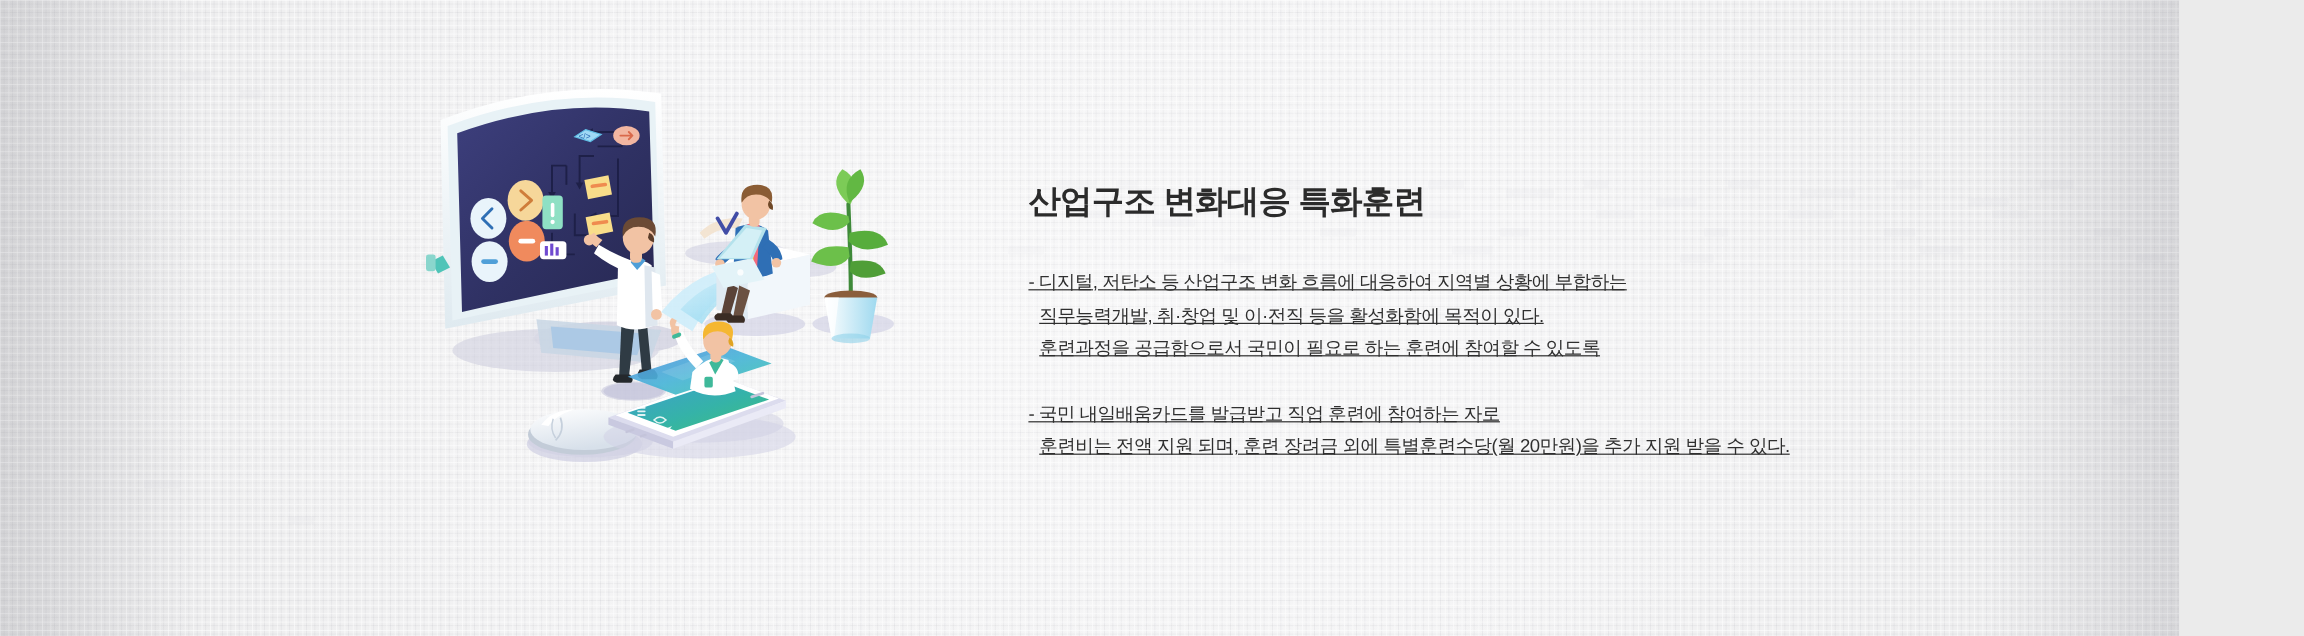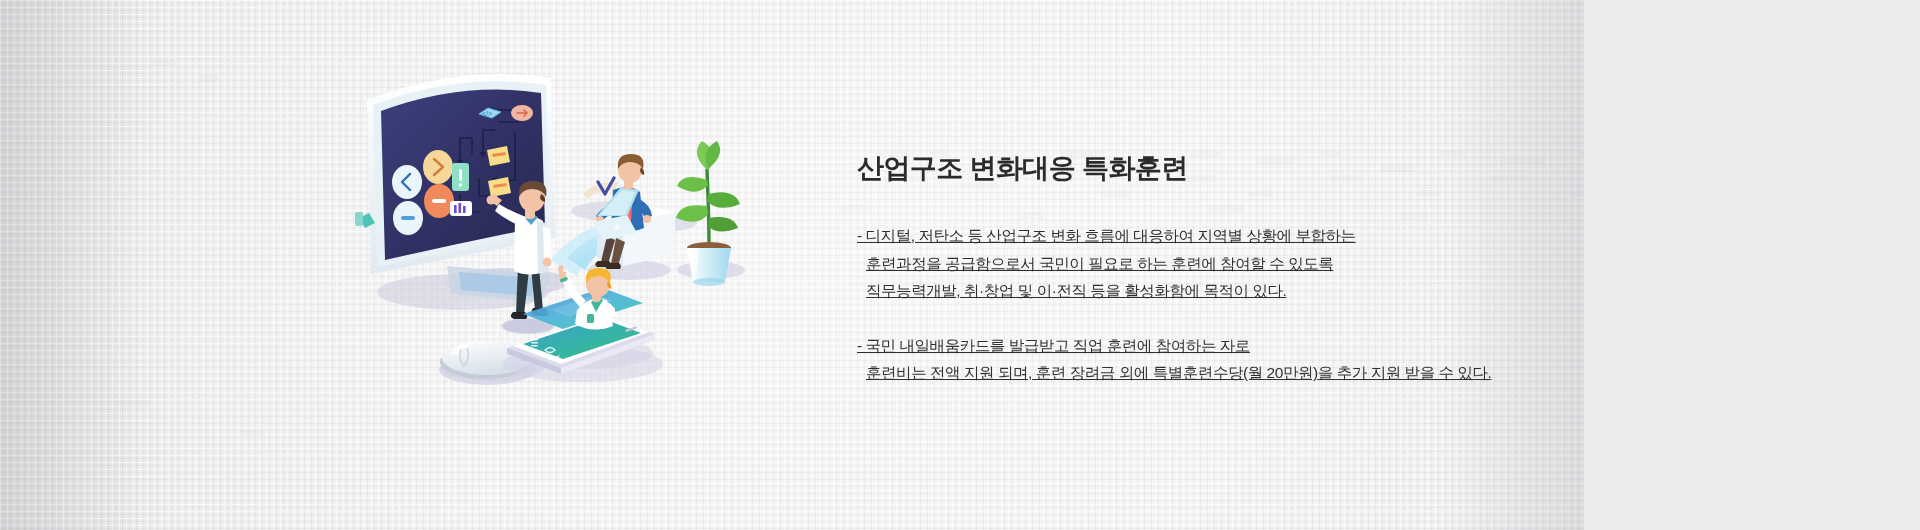--- a/index.html
+++ b/index.html
@@ -11,21 +11,21 @@
     width: 1920px;
     height: 530px;
     overflow: hidden;
     font-family: "Liberation Sans", "DejaVu Sans", sans-serif;
     background: #ebebeb;
   }
 
   
   .banner {
     position: relative;
-    width: 1584px;
+    width: 1816px;
     height: 530px;
     overflow: hidden;
     background:
       linear-gradient(90deg,
         #e4e4e5 0px,
         #eeeeef 180px,
         #f3f3f4 480px,
         #f4f4f5 1200px,
         #ededee 1700px,
         #e2e2e4 1920px);
@@ -404,22 +404,22 @@
         </g>
       </g>
     </svg>
   </div>
 
   <div class="copy">
     <h1 class="title">산업구조 변화대응 특화훈련</h1>
 
     <div class="bullet">
       <div class="line">- 디지털, 저탄소 등 산업구조 변화 흐름에 대응하여 지역별 상황에 부합하는</div>
+      <div class="line indent">직무능력개발, 취·창업 및 이·전직 등을 활성화함에 목적이 있다.</div>
       <div class="line indent">훈련과정을 공급함으로서 국민이 필요로 하는 훈련에 참여할 수 있도록</div>
-      <div class="line indent">직무능력개발, 취·창업 및 이·전직 등을 활성화함에 목적이 있다.</div>
     </div>
 
     <div class="bullet">
       <div class="line">- 국민 내일배움카드를 발급받고 직업 훈련에 참여하는 자로</div>
       <div class="line indent">훈련비는 전액 지원 되며, 훈련 장려금 외에 특별훈련수당(월 20만원)을 추가 지원 받을 수 있다.</div>
     </div>
   </div>
 
 </div>
 

